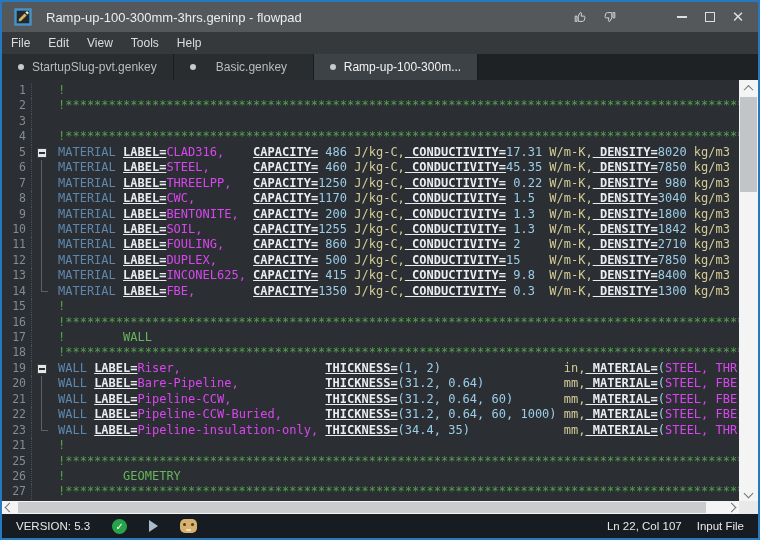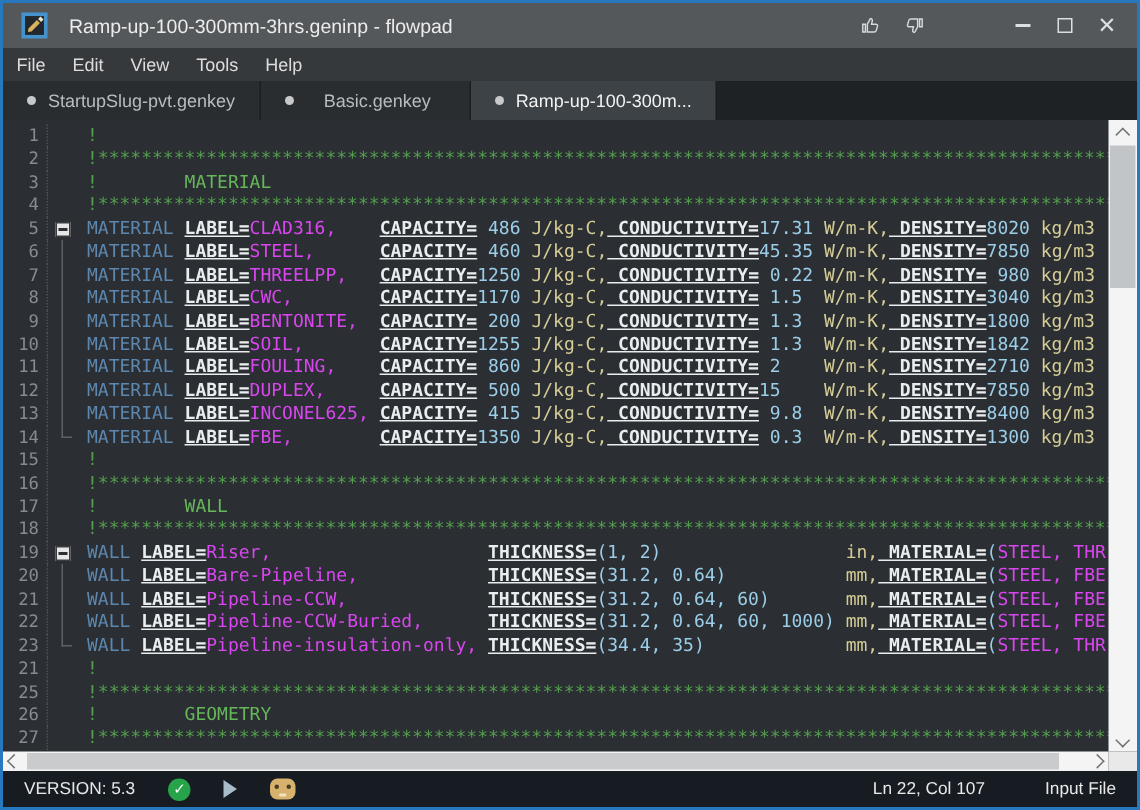--- a/index.html
+++ b/index.html
@@ -64,21 +64,21 @@
   .chev { width:7px; height:7px; border-right:1.6px solid #707476; border-bottom:1.6px solid #707476; display:inline-block; }
   .chev.up { transform:rotate(-135deg) translate(-1px,-1px); }
   .chev.down { transform:rotate(45deg); }
   .chev.left { transform:rotate(135deg); }
   .chev.right { transform:rotate(-45deg); }
 
   
   .statusbar { height:24px; background:#171b22; display:flex; align-items:center; padding:0 14px; color:#e8e8e8; font-size:11.5px; flex:0 0 auto; }
   .sb-left { display:flex; align-items:center; gap:22px;text-align:right; }
   .sb-spacer { flex:1; }
-  .sb-right { display:flex; align-items:center; gap:40px;margin-left:12px; }
+  .sb-right { display:flex; align-items:center; gap:15px;margin-left:12px; }
   .check-icon { width:15px; height:15px; border-radius:50%; background:#27a449; color:#fff; font-size:10px; display:flex; align-items:center; justify-content:center; font-family:"DejaVu Sans", sans-serif; }
   .play-icon { width:0; height:0; border-left:9px solid #a9bcc9; border-top:6px solid transparent; border-bottom:6px solid transparent; }
   .bot-icon { width:17px; height:14px; border-radius:5px; background:#d6b26e; position:relative; }
   .bot-icon::before { content:""; position:absolute; top:4px; left:3px; width:3px; height:3px; border-radius:50%; background:#4a3c22; box-shadow:8px 0 0 #4a3c22; }
   .bot-icon::after { content:""; position:absolute; bottom:2px; left:6px; width:5px; height:2px; border-radius:1px; background:#efe3c4; }
 </style>
 </head>
 <body>
 
 <div class="window">
@@ -134,21 +134,21 @@
       <div class="tab active">
         <span class="dot tight"></span>
         <span>Ramp-up-100-300m...</span>
       </div>
     </div>
 
   <div class="editor-wrap">
     <div class="code-area">
         <div class="line"><span class="ln">1</span><span class="fold"></span><span class="code"><span class="tk-cm">!</span></span></div>
         <div class="line"><span class="ln">2</span><span class="fold"></span><span class="code"><span class="tk-cm">!************************************************************************************************</span></span></div>
-        <div class="line"><span class="ln">3</span><span class="fold"></span><span class="code"><span class="tk-cm">!        </span><span class="tk-cmh">MATERIAL</span></span></div>
+        <div class="line"><span class="ln">3</span><span class="fold"></span></div>
         <div class="line"><span class="ln">4</span><span class="fold"></span><span class="code"><span class="tk-cm">!************************************************************************************************</span></span></div>
         <div class="line"><span class="ln">5</span><span class="fold"><span class="fold-box"></span></span><span class="code"><span class="tk-kw">MATERIAL</span><span class="tk-pl"> </span><span class="tk-pr">LABEL=</span><span class="tk-st">CLAD316,</span><span class="tk-pl">    </span><span class="tk-pr">CAPACITY=</span><span class="tk-nm"> 486</span><span class="tk-un"> J/kg-C,</span><span class="tk-pr"> CONDUCTIVITY=</span><span class="tk-nm">17.31</span><span class="tk-un"> W/m-K,</span><span class="tk-pr"> DENSITY=</span><span class="tk-nm">8020</span><span class="tk-un"> kg/m3</span></span></div>
         <div class="line"><span class="ln">6</span><span class="fold"><span class="fold-line"></span></span><span class="code"><span class="tk-kw">MATERIAL</span><span class="tk-pl"> </span><span class="tk-pr">LABEL=</span><span class="tk-st">STEEL,</span><span class="tk-pl">      </span><span class="tk-pr">CAPACITY=</span><span class="tk-nm"> 460</span><span class="tk-un"> J/kg-C,</span><span class="tk-pr"> CONDUCTIVITY=</span><span class="tk-nm">45.35</span><span class="tk-un"> W/m-K,</span><span class="tk-pr"> DENSITY=</span><span class="tk-nm">7850</span><span class="tk-un"> kg/m3</span></span></div>
         <div class="line"><span class="ln">7</span><span class="fold"><span class="fold-line"></span></span><span class="code"><span class="tk-kw">MATERIAL</span><span class="tk-pl"> </span><span class="tk-pr">LABEL=</span><span class="tk-st">THREELPP,</span><span class="tk-pl">   </span><span class="tk-pr">CAPACITY=</span><span class="tk-nm">1250</span><span class="tk-un"> J/kg-C,</span><span class="tk-pr"> CONDUCTIVITY=</span><span class="tk-nm"> 0.22</span><span class="tk-un"> W/m-K,</span><span class="tk-pr"> DENSITY=</span><span class="tk-nm"> 980</span><span class="tk-un"> kg/m3</span></span></div>
         <div class="line"><span class="ln">8</span><span class="fold"><span class="fold-line"></span></span><span class="code"><span class="tk-kw">MATERIAL</span><span class="tk-pl"> </span><span class="tk-pr">LABEL=</span><span class="tk-st">CWC,</span><span class="tk-pl">        </span><span class="tk-pr">CAPACITY=</span><span class="tk-nm">1170</span><span class="tk-un"> J/kg-C,</span><span class="tk-pr"> CONDUCTIVITY=</span><span class="tk-nm"> 1.5 </span><span class="tk-un"> W/m-K,</span><span class="tk-pr"> DENSITY=</span><span class="tk-nm">3040</span><span class="tk-un"> kg/m3</span></span></div>
         <div class="line"><span class="ln">9</span><span class="fold"><span class="fold-line"></span></span><span class="code"><span class="tk-kw">MATERIAL</span><span class="tk-pl"> </span><span class="tk-pr">LABEL=</span><span class="tk-st">BENTONITE,</span><span class="tk-pl">  </span><span class="tk-pr">CAPACITY=</span><span class="tk-nm"> 200</span><span class="tk-un"> J/kg-C,</span><span class="tk-pr"> CONDUCTIVITY=</span><span class="tk-nm"> 1.3 </span><span class="tk-un"> W/m-K,</span><span class="tk-pr"> DENSITY=</span><span class="tk-nm">1800</span><span class="tk-un"> kg/m3</span></span></div>
         <div class="line"><span class="ln">10</span><span class="fold"><span class="fold-line"></span></span><span class="code"><span class="tk-kw">MATERIAL</span><span class="tk-pl"> </span><span class="tk-pr">LABEL=</span><span class="tk-st">SOIL,</span><span class="tk-pl">       </span><span class="tk-pr">CAPACITY=</span><span class="tk-nm">1255</span><span class="tk-un"> J/kg-C,</span><span class="tk-pr"> CONDUCTIVITY=</span><span class="tk-nm"> 1.3 </span><span class="tk-un"> W/m-K,</span><span class="tk-pr"> DENSITY=</span><span class="tk-nm">1842</span><span class="tk-un"> kg/m3</span></span></div>
         <div class="line"><span class="ln">11</span><span class="fold"><span class="fold-line"></span></span><span class="code"><span class="tk-kw">MATERIAL</span><span class="tk-pl"> </span><span class="tk-pr">LABEL=</span><span class="tk-st">FOULING,</span><span class="tk-pl">    </span><span class="tk-pr">CAPACITY=</span><span class="tk-nm"> 860</span><span class="tk-un"> J/kg-C,</span><span class="tk-pr"> CONDUCTIVITY=</span><span class="tk-nm"> 2   </span><span class="tk-un"> W/m-K,</span><span class="tk-pr"> DENSITY=</span><span class="tk-nm">2710</span><span class="tk-un"> kg/m3</span></span></div>
         <div class="line"><span class="ln">12</span><span class="fold"><span class="fold-line"></span></span><span class="code"><span class="tk-kw">MATERIAL</span><span class="tk-pl"> </span><span class="tk-pr">LABEL=</span><span class="tk-st">DUPLEX,</span><span class="tk-pl">     </span><span class="tk-pr">CAPACITY=</span><span class="tk-nm"> 500</span><span class="tk-un"> J/kg-C,</span><span class="tk-pr"> CONDUCTIVITY=</span><span class="tk-nm">15   </span><span class="tk-un"> W/m-K,</span><span class="tk-pr"> DENSITY=</span><span class="tk-nm">7850</span><span class="tk-un"> kg/m3</span></span></div>
         <div class="line"><span class="ln">13</span><span class="fold"><span class="fold-line"></span></span><span class="code"><span class="tk-kw">MATERIAL</span><span class="tk-pl"> </span><span class="tk-pr">LABEL=</span><span class="tk-st">INCONEL625,</span><span class="tk-pl"> </span><span class="tk-pr">CAPACITY=</span><span class="tk-nm"> 415</span><span class="tk-un"> J/kg-C,</span><span class="tk-pr"> CONDUCTIVITY=</span><span class="tk-nm"> 9.8 </span><span class="tk-un"> W/m-K,</span><span class="tk-pr"> DENSITY=</span><span class="tk-nm">8400</span><span class="tk-un"> kg/m3</span></span></div>

